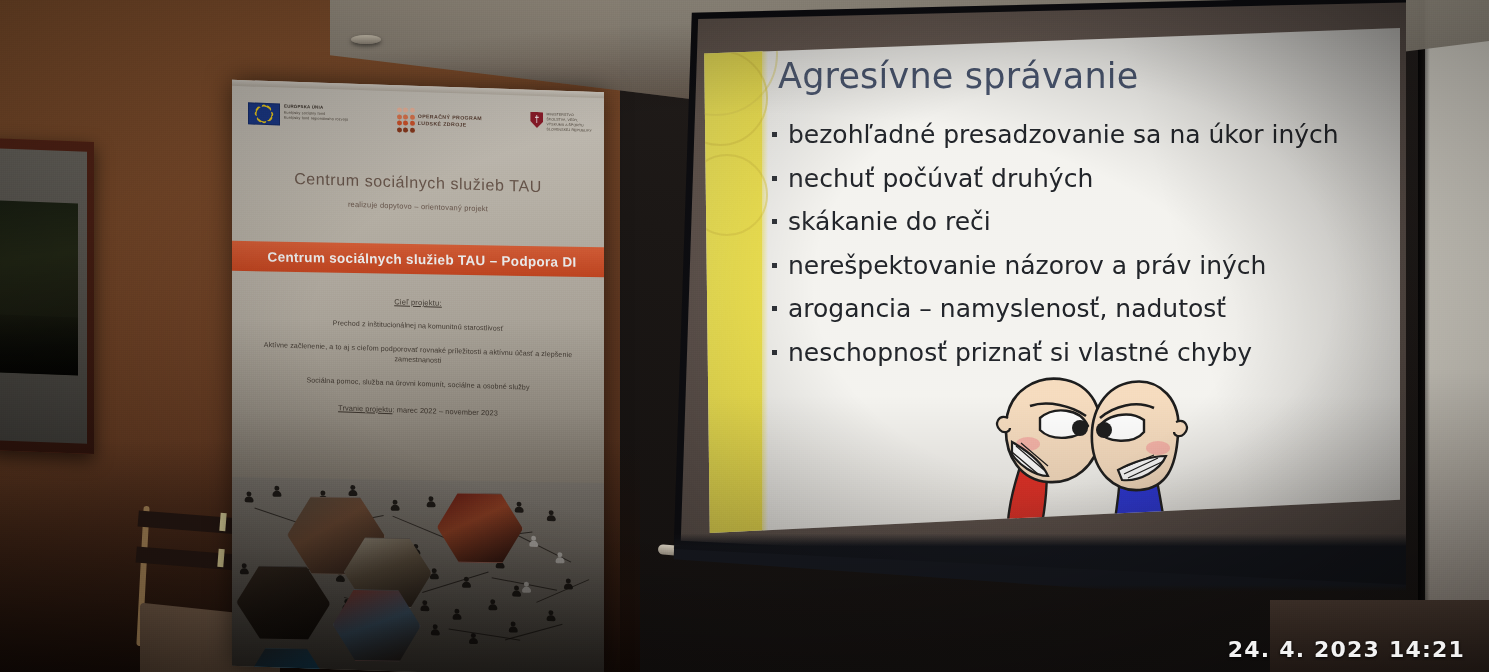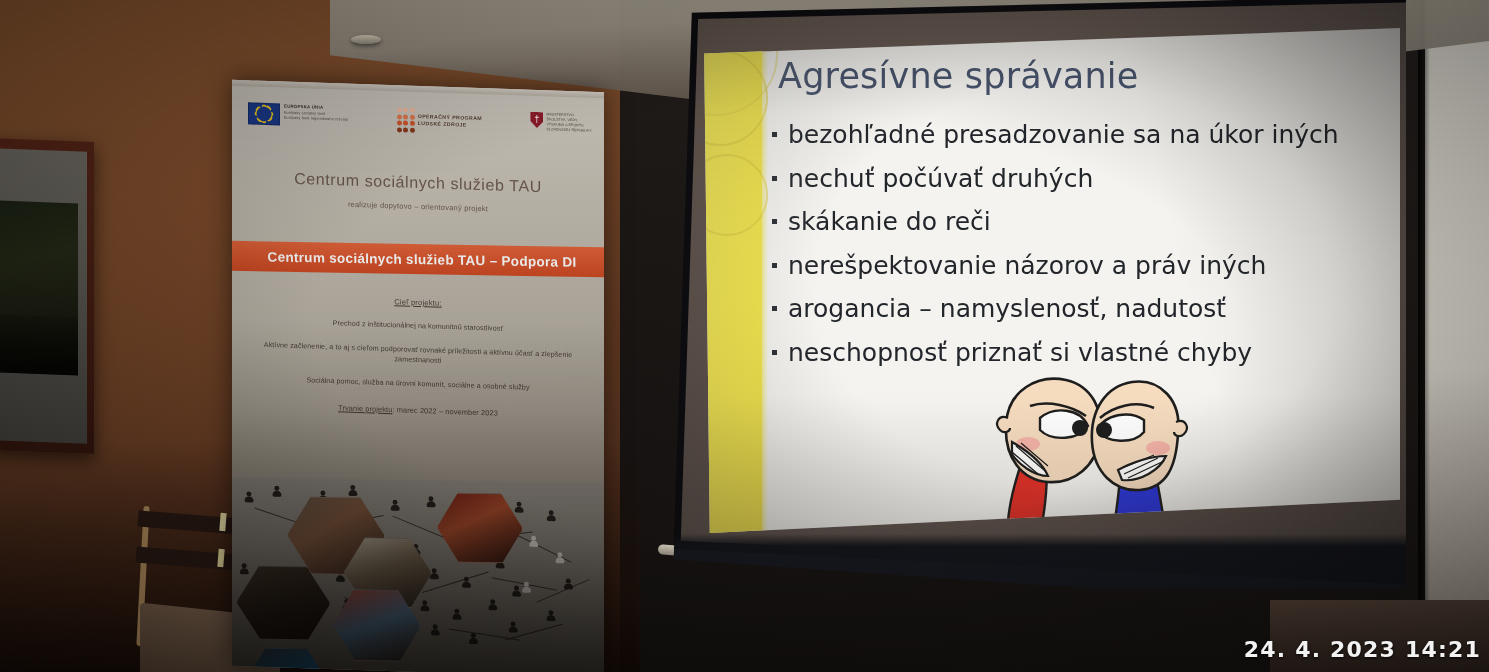--- a/index.html
+++ b/index.html
@@ -313,21 +313,21 @@
       repeating-linear-gradient(0deg,rgba(255,255,255,.014) 0 1px,rgba(0,0,0,.014) 1px 2px),
       repeating-linear-gradient(90deg,rgba(255,255,255,.012) 0 1px,rgba(0,0,0,.012) 1px 2px);
     mix-blend-mode:overlay;
   }
   .global-vignette{
     position:absolute;inset:0;pointer-events:none;
     background:radial-gradient(ellipse at 52% 48%,rgba(0,0,0,0) 42%,rgba(0,0,0,.42) 100%);
   }
 
   .timestamp{
-    position:absolute;right:8px;bottom:10px;
+    position:absolute;right:24px;bottom:10px;
     font-family:"DejaVu Sans",sans-serif;
     font-size:22px;font-weight:700;color:#f2f2f2;
     letter-spacing:1.2px;
     text-shadow:0 1px 3px rgba(0,0,0,.9);
   }
 </style>
 </head>
 <body>
 
 <div id="photo">

